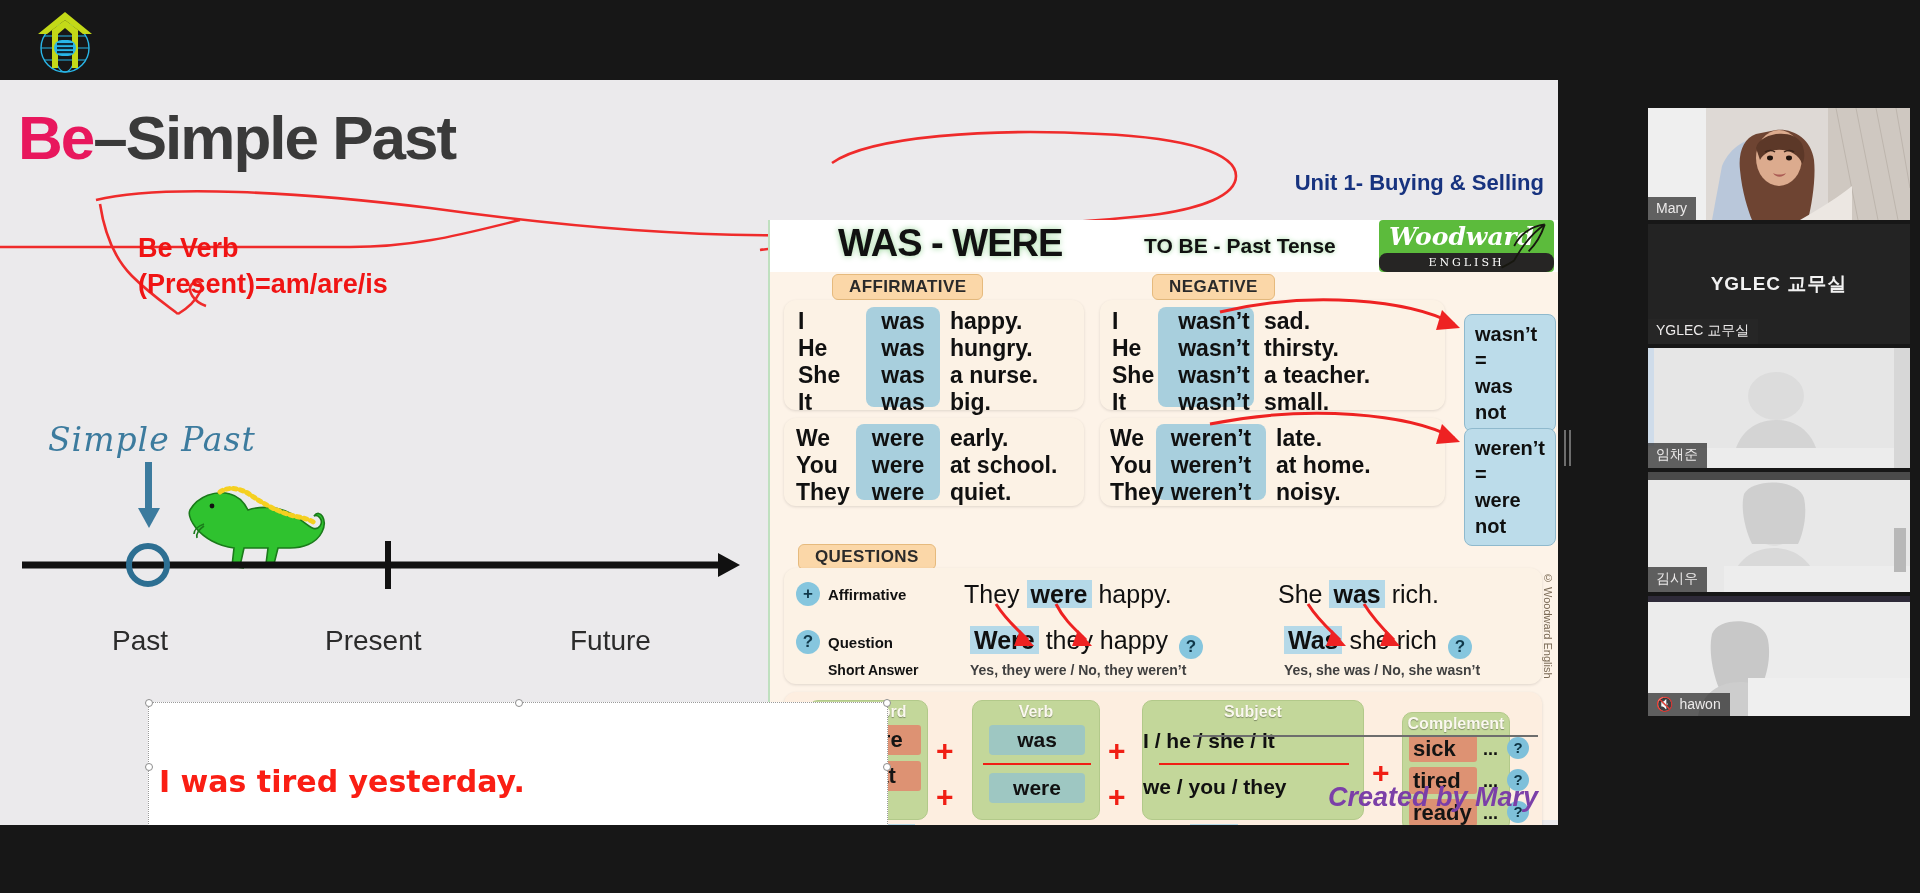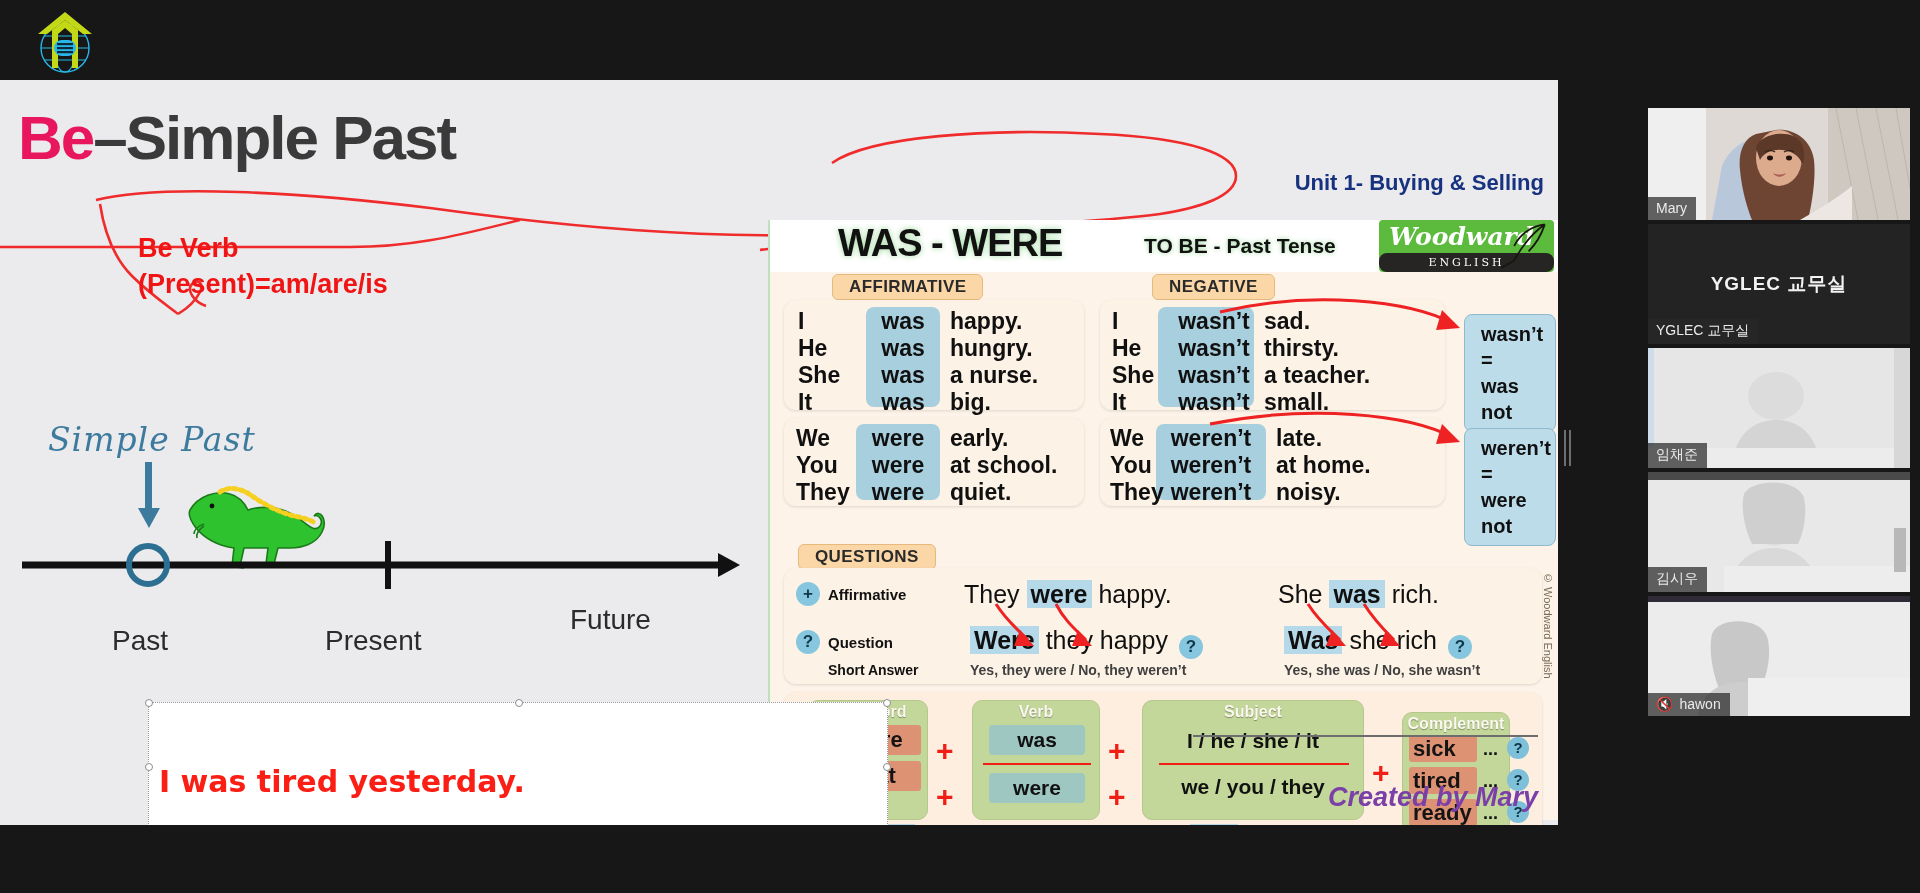--- a/index.html
+++ b/index.html
@@ -57,21 +57,21 @@
 
   .dino { position: absolute; left: 182px; top: 400px; width: 145px; height: 92px; }
 
   .timeline { position: absolute; left: 20px; top: 455px; width: 720px; height: 60px; }
 
   .tl-label {
     position: absolute; font-size: 28px; color: #2b2b2b; font-weight: normal;
   }
   .tl-past    { left: 112px; top: 545px; }
   .tl-present { left: 325px; top: 545px; }
-  .tl-future  { left: 570px; top: 524px; }
+  .tl-future  { left: 570px; top: 545px; }
 
   
   .textbox {
     position: absolute; left: 148px; top: 622px; width: 740px; height: 128px;
     background: #ffffff;
     border: 1px dotted #9a9a9a;
   }
   .textbox-inner {
     padding: 4px 4px 0 10px;
     color: #fa1e14; font-weight: bold; font-size: 30px; line-height: 1.0;
@@ -151,21 +151,21 @@
 
   .verbbox {
     position: absolute; background: #a8cfdd; border-radius: 8px;
     text-align: center; font-size: 23px; font-weight: bold; color: #101010;
     line-height: 27px; padding: 3px 0;
   }
 
   .eqbox {
     position: absolute; background: #bcdcea; border: 1px solid #8fb9cd;
     border-radius: 8px; font-size: 20px; font-weight: bold; color: #101010;
-    line-height: 26px; padding: 6px 16px; white-space: pre-line;
+    line-height: 26px; padding: 6px 10px; white-space: pre-line;
   }
   .eq1 { left: 694px; top: 42px; width: 92px; }
   .eq2 { left: 694px; top: 156px; width: 92px; }
 
   
   .p-q { left: 14px; top: 296px; width: 758px; height: 116px; background: #fcf2e5; }
   .q-badge {
     position: absolute; width: 24px; height: 24px; border-radius: 50%;
     background: #86c6de; color: #10384a; font-weight: bold; font-size: 17px;
     text-align: center; line-height: 24px;
@@ -192,21 +192,21 @@
     text-shadow: 0 1px 1px rgba(0,0,0,.35);
   }
   .whitem {
     position: absolute; background: #dd9273; border-radius: 3px;
     font-size: 22px; font-weight: bold; color: #141414; text-align: center;
   }
   .whverb {
     position: absolute; background: #9ec7c2; border-radius: 4px;
     font-size: 21px; font-weight: bold; color: #111; text-align: center;
   }
-  .whsubj { position: absolute; font-size: 21px; font-weight: bold; color: #111; text-align: center; width: 100%; }
+  .whsubj { position: absolute; font-size: 21px; font-weight: bold; color: #111; width: 100%; }
   .plus { position: absolute; color: #f01e14; font-size: 30px; font-weight: bold; }
   .qmark {
     position: absolute; width: 22px; height: 22px; border-radius: 50%;
     background: #7ec0da; color: #0d3444; font-weight: bold; font-size: 15px;
     text-align: center; line-height: 22px;
   }
   .dots { position: absolute; font-size: 18px; font-weight: bold; color: #111; }
   .redrule { position: absolute; height: 2px; background: #f01e14; }
 
   .ex-line { position: absolute; font-size: 21px; font-style: italic; font-weight: bold; color: #111; white-space: nowrap; }

